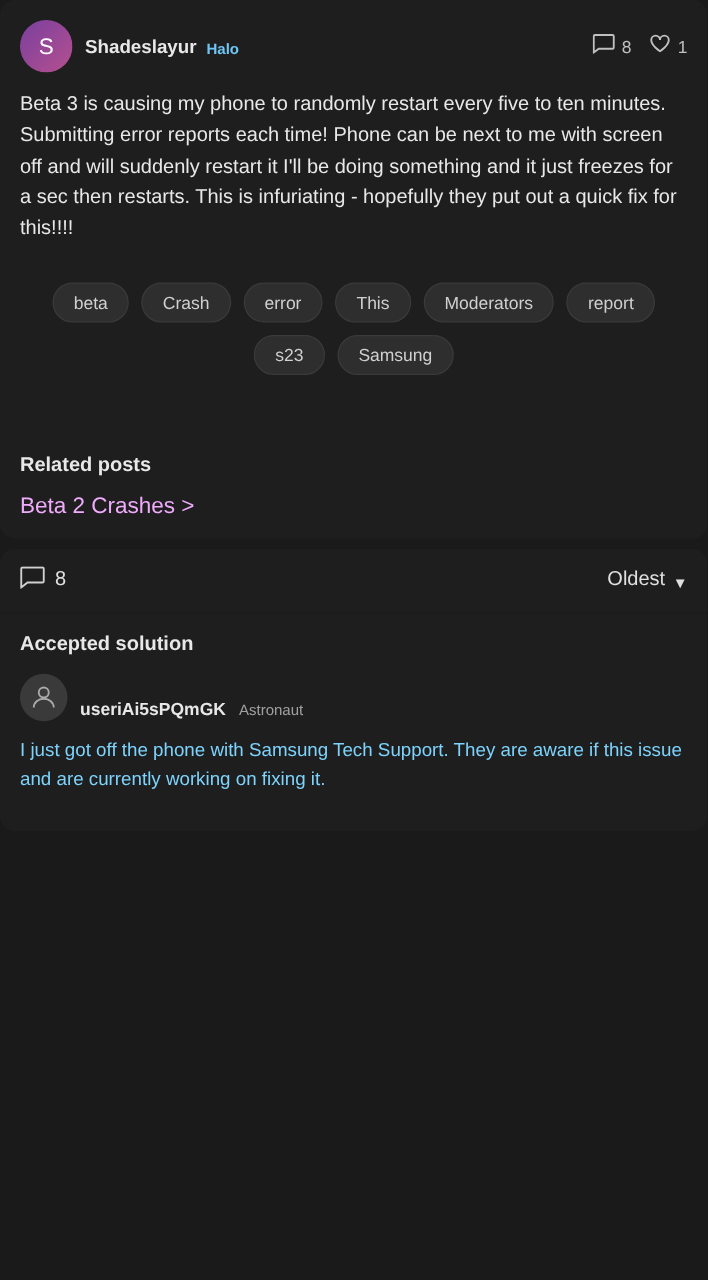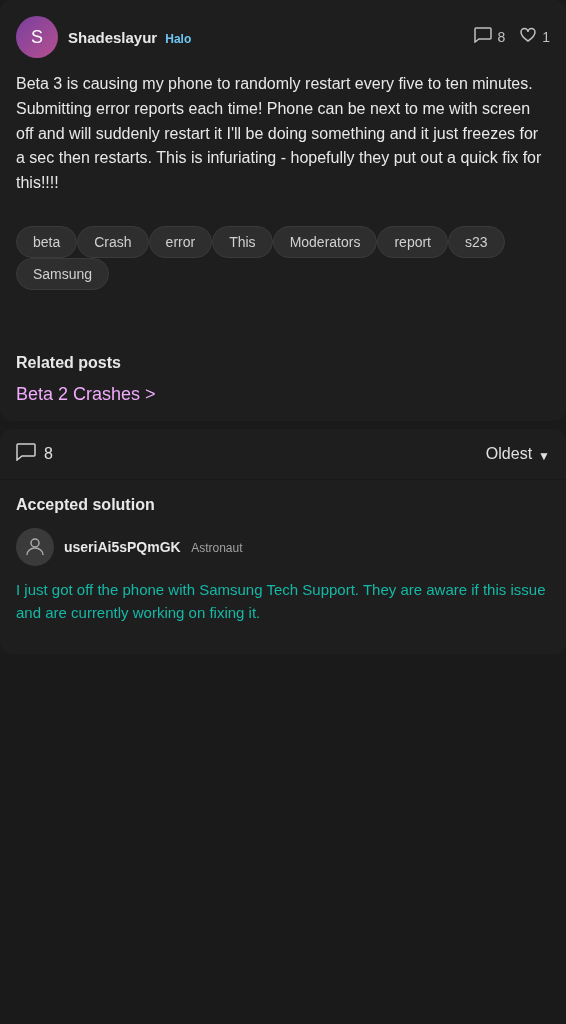--- a/index.html
+++ b/index.html
@@ -88,21 +88,23 @@
       font-size: 16px;
       line-height: 1.55;
       color: #e8e8e8;
       margin-bottom: 30px;
     }
 
     
     .tags-container {
       display: flex;
       flex-wrap: wrap;
+      gap: 10px;
       margin-bottom: 4px;
+      justify-content: center;
     }
     .tag {
       background: #2e2e2e;
       border: 1px solid #3a3a3a;
       border-radius: 20px;
       padding: 7px 16px;
       font-size: 14px;
       color: #d0d0d0;
       cursor: pointer;
     }
@@ -164,21 +166,21 @@
       margin-top: 1px;
     }
     .accepted-solution-label {
       font-size: 16px;
       font-weight: 700;
       color: #e8e8e8;
       margin-bottom: 14px;
     }
     .solution-author-row {
       display: flex;
-      align-items: center;
+      align-items: flex-end;
       gap: 10px;
       margin-bottom: 12px;
     }
     .solution-avatar {
       width: 38px;
       height: 38px;
       border-radius: 50%;
       background: #3a3a3a;
       display: flex;
       align-items: center;
@@ -193,21 +195,21 @@
     }
     .astronaut-badge {
       font-size: 12px;
       color: #a0a0a0;
       margin-left: 6px;
       font-weight: 400;
     }
     .solution-body {
       font-size: 15px;
       line-height: 1.55;
-      color: #14b8a6;
+      color: #7dd3fc;
       margin-bottom: 14px;
     }
     .solution-footer {
       display: flex;
       align-items: center;
       gap: 8px;
       font-size: 13px;
       color: #999;
     }
     .verified-icon {

